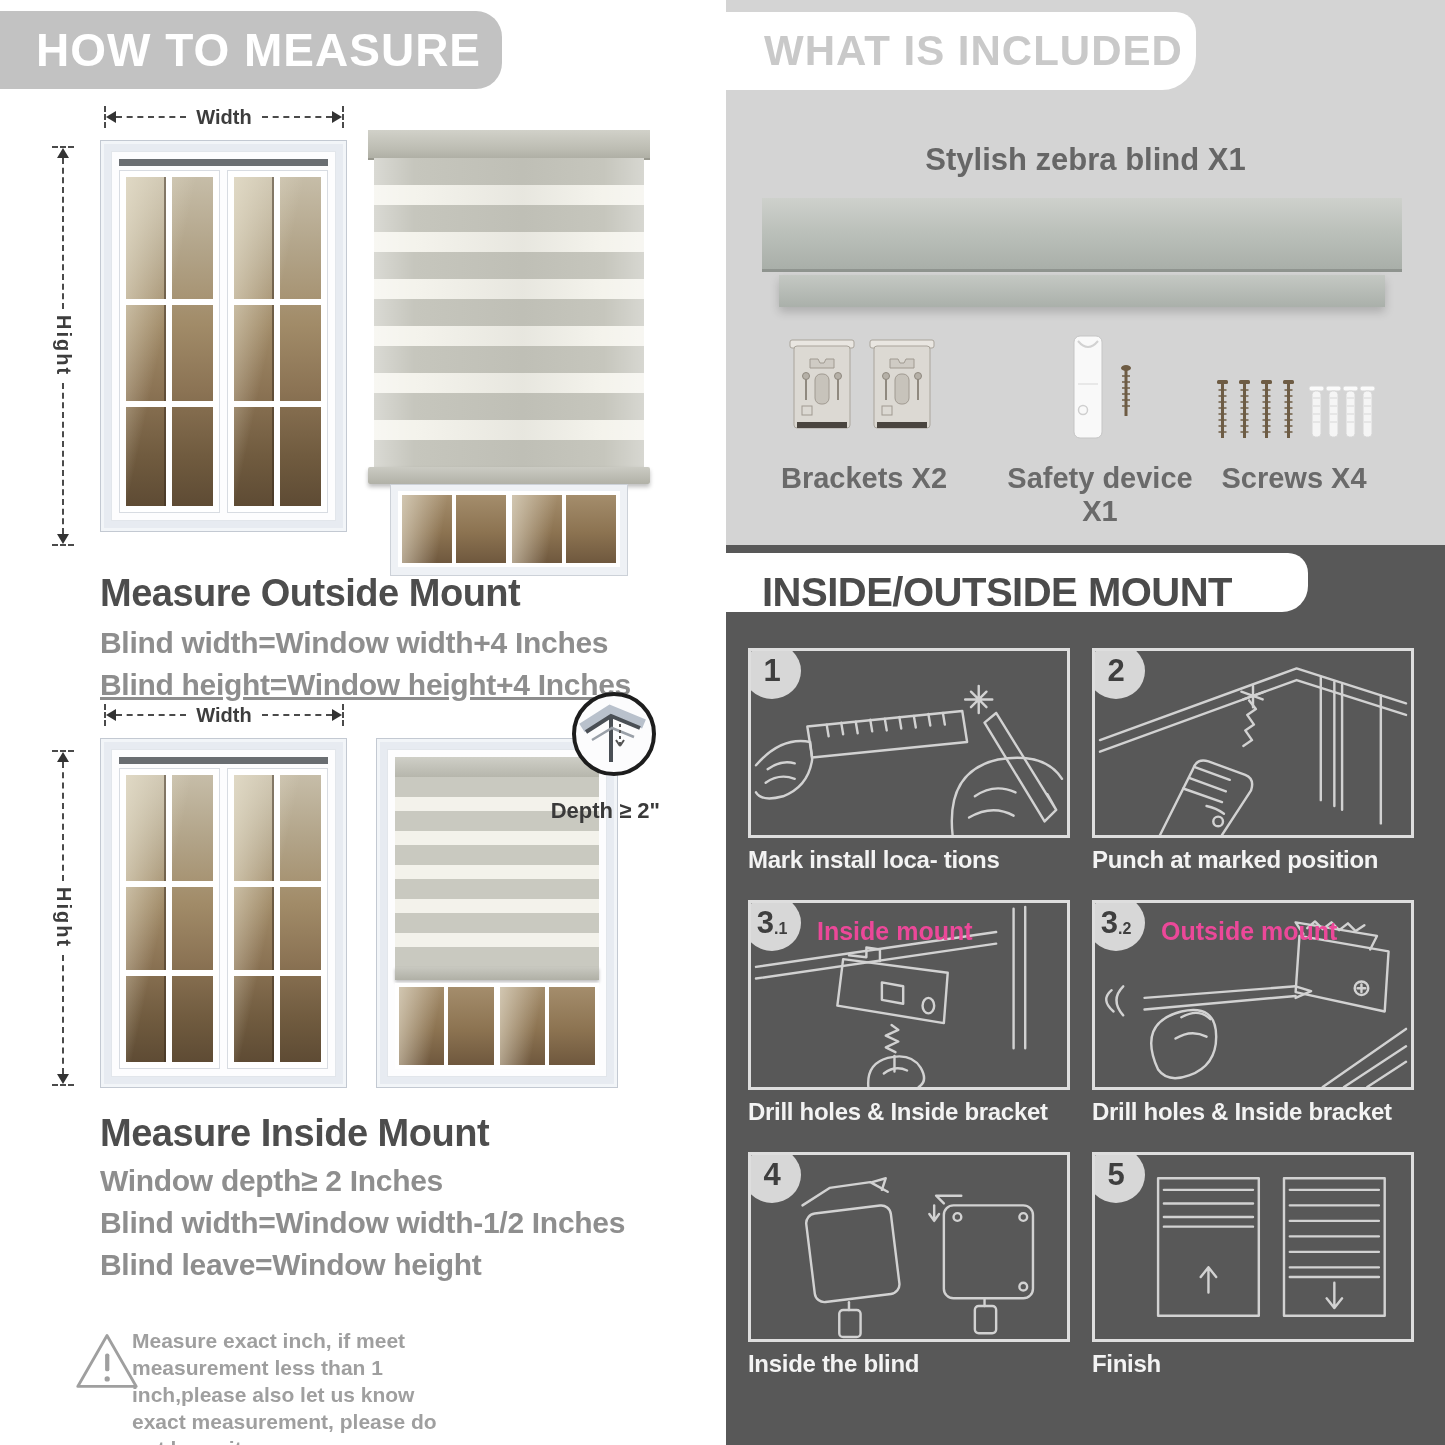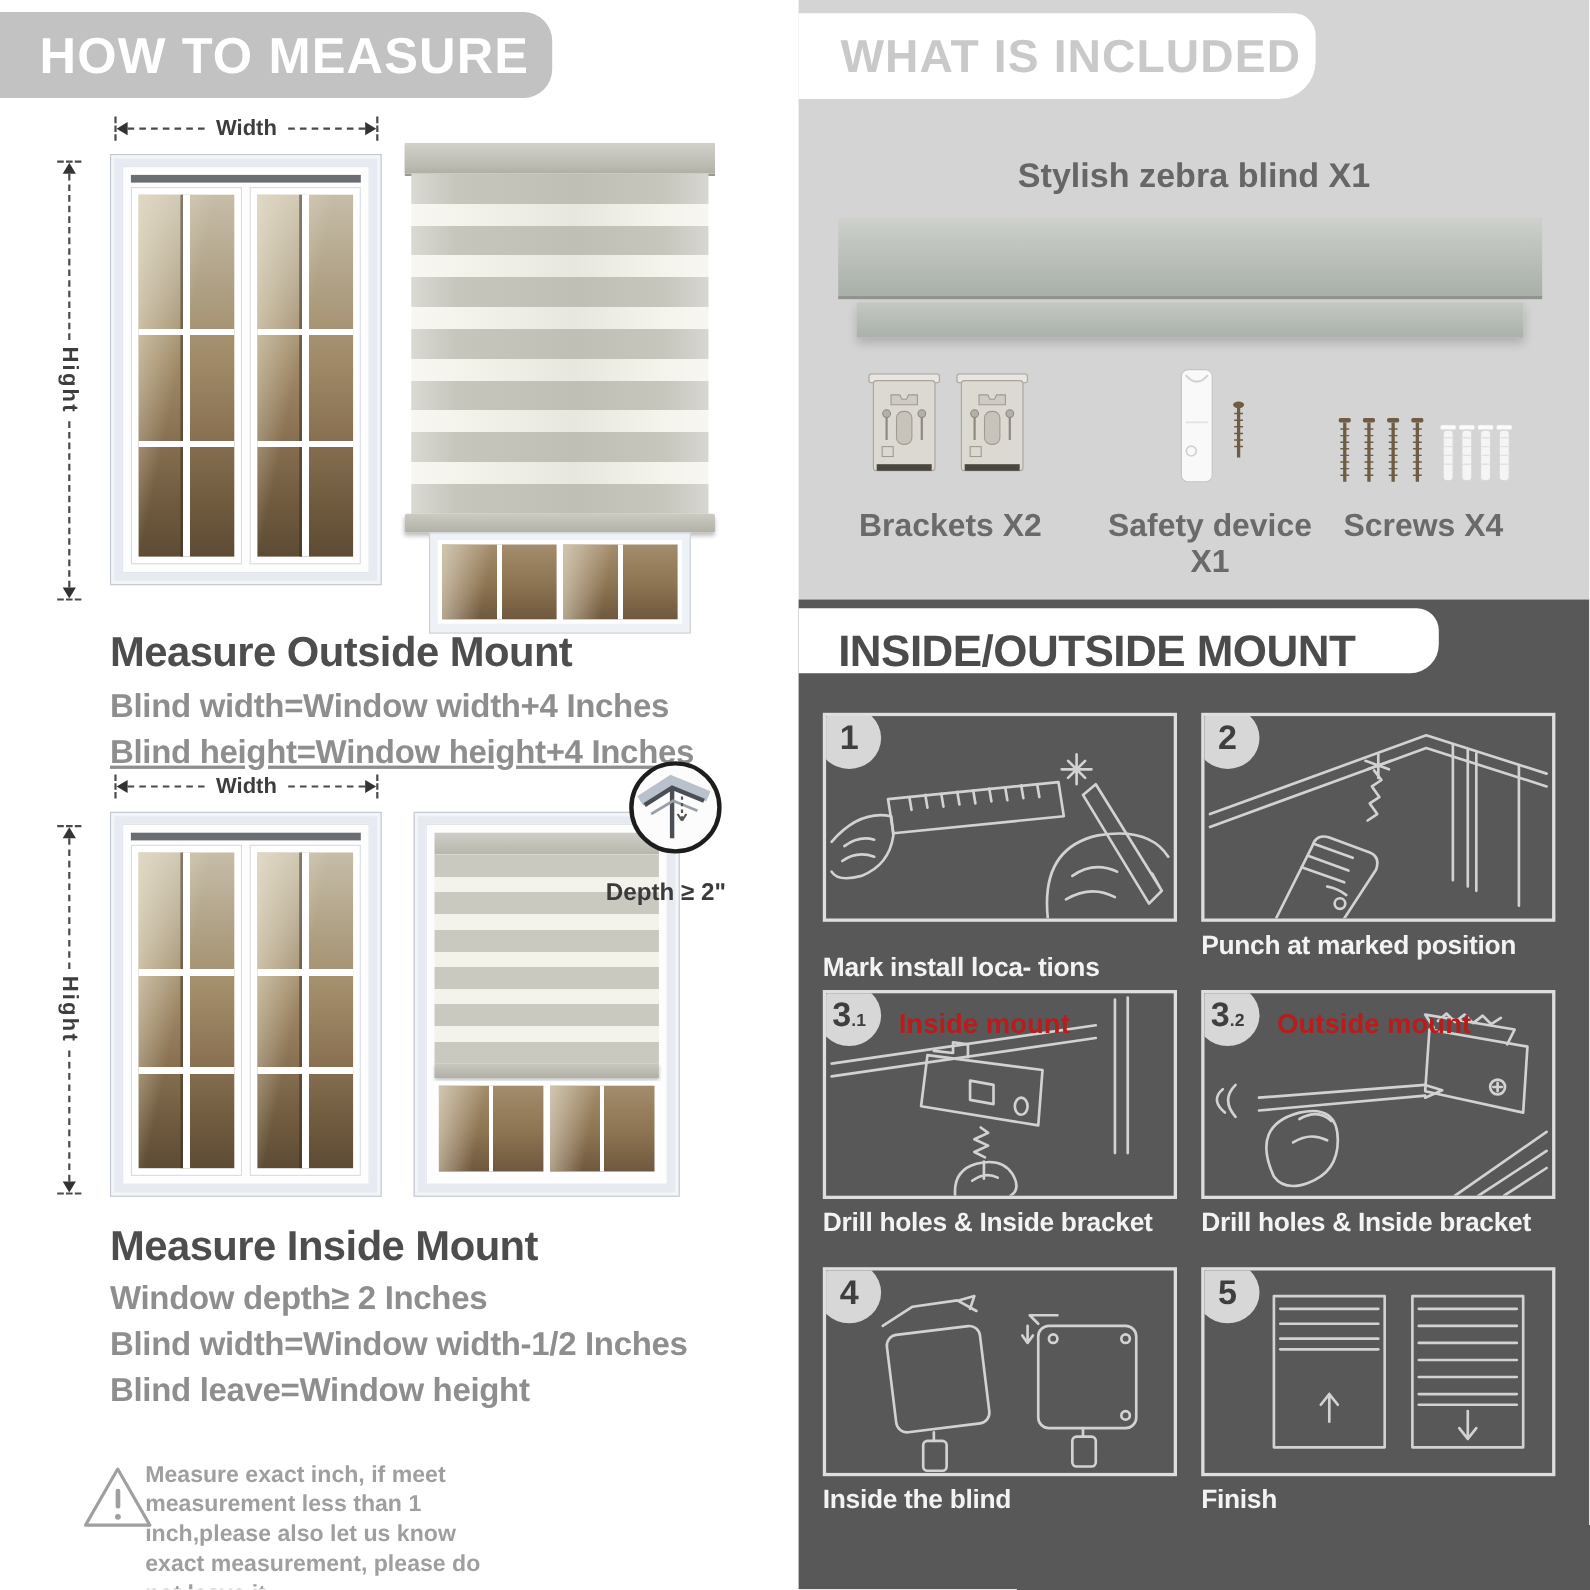--- a/index.html
+++ b/index.html
@@ -93,21 +93,21 @@
     border-radius:0 20px 26px 0;color:#4b4b4b;font-size:40px;font-weight:bold;
     line-height:78px;padding-left:36px;letter-spacing:-.5px;box-sizing:border-box;}
 
   .panel{width:322px;height:190px;border:3px solid #dedede;box-sizing:border-box;
          overflow:hidden;background:transparent;}
   .badge{position:absolute;top:-8px;left:-8px;width:58px;height:56px;border-radius:50%;
          background:#d7d7d7;display:flex;align-items:center;justify-content:center;
          color:#3f3f3f;font-weight:bold;}
   .badge .n{font-size:31px;}
   .badge .ns{font-size:16px;margin-top:12px;}
-  .plabel{position:absolute;left:66px;top:14px;color:#b91c1c;font-size:25px;font-weight:bold;}
+  .plabel{position:absolute;left:66px;top:14px;color:#ec4899;font-size:25px;font-weight:bold;}
   .caption{width:336px;color:#f3f3f3;font-size:24px;font-weight:bold;letter-spacing:-.3px;}
   .art{position:absolute;inset:0;width:100%;height:100%;}
   .art path,.art rect,.art circle,.art line,.art ellipse{fill:none;stroke:#d2d2d2;
     stroke-width:2.5;stroke-linecap:round;stroke-linejoin:round;}
 </style>
 </head>
 <body>
 
 <div class="page">
 
@@ -309,21 +309,21 @@
       <path d="M2 118 Q28 88 58 94 L60 112 Q56 140 30 150 Q8 156 2 146"></path>
       <path d="M14 122 q14 -10 28 -6 M12 136 q14 -10 30 -4" stroke-width="1.8"></path>
       <path d="M205 190 Q198 124 252 112 Q300 104 318 132"></path>
       <path d="M228 150 q20 -14 42 -4 M222 172 q24 -14 46 -2" stroke-width="1.8"></path>
     </svg>
     <div class="badge">
       <span class="n">1</span>
         <span class="ns"></span>
     </div>
   </div>
-  <div class="abs caption" style="left:748px;top:846px;margin-top:20px;">Mark install loca- tions</div>
+  <div class="abs caption" style="left:748px;top:846px;">Mark install loca- tions</div>
 
   <div class="abs panel" style="left:1092px;top:648px;">
     <svg class="art" viewBox="0 0 320 190">
       <path d="M2 92 L205 18 L318 54"></path>
       <path d="M2 104 L205 30 L318 66" stroke-width="1.6"></path>
       <path d="M230 27 V154 M244 32 V160 M252 35 V164" stroke-width="1.6"></path>
       <path d="M292 46 V178" stroke-width="1.6"></path>
       <path d="M150 98 l9 -6 l-7 -10 l9 -6 l-7 -10 l9 -6 l-7 -9"></path>
       <path d="M148 42 l22 8 M160 36 v22 M172 42 l-22 8" stroke-width="1.8"></path>
       <path d="M64 190 L98 122 Q102 110 114 114 L152 128 Q162 132 158 144 L128 190"></path>

